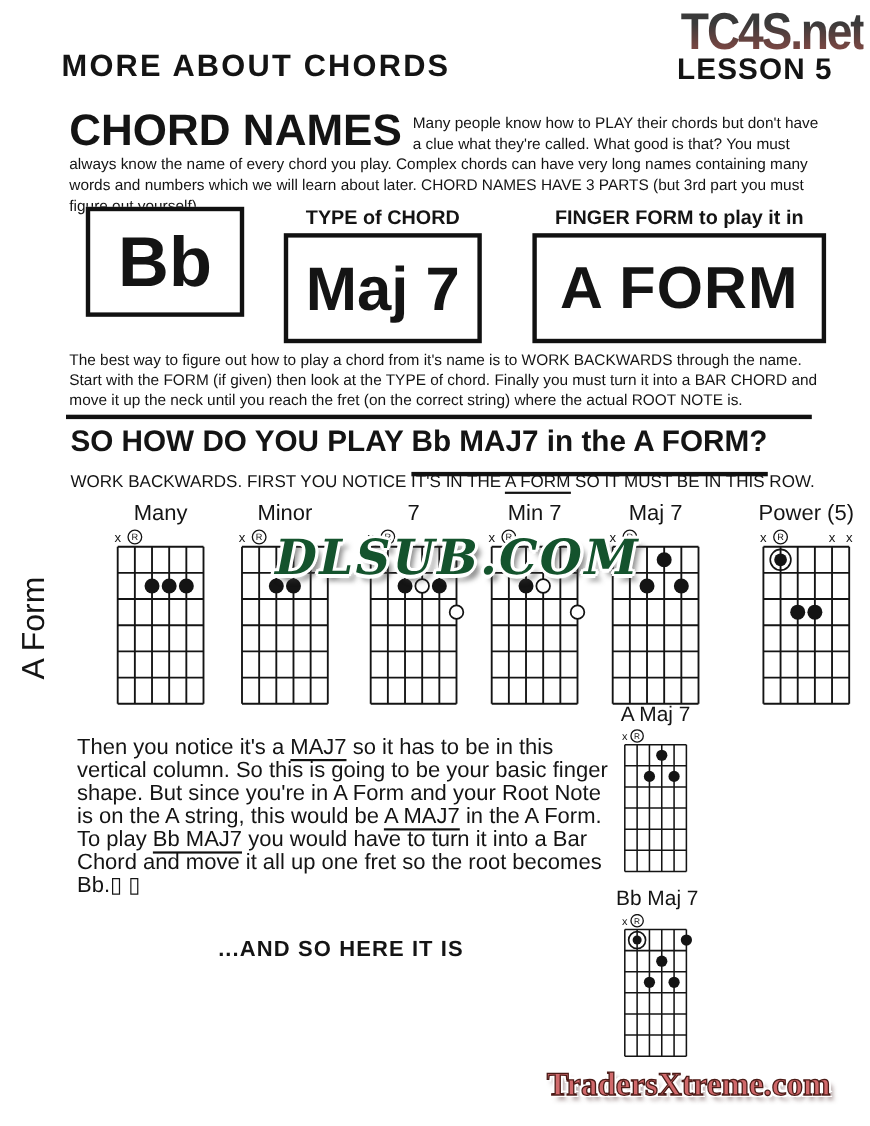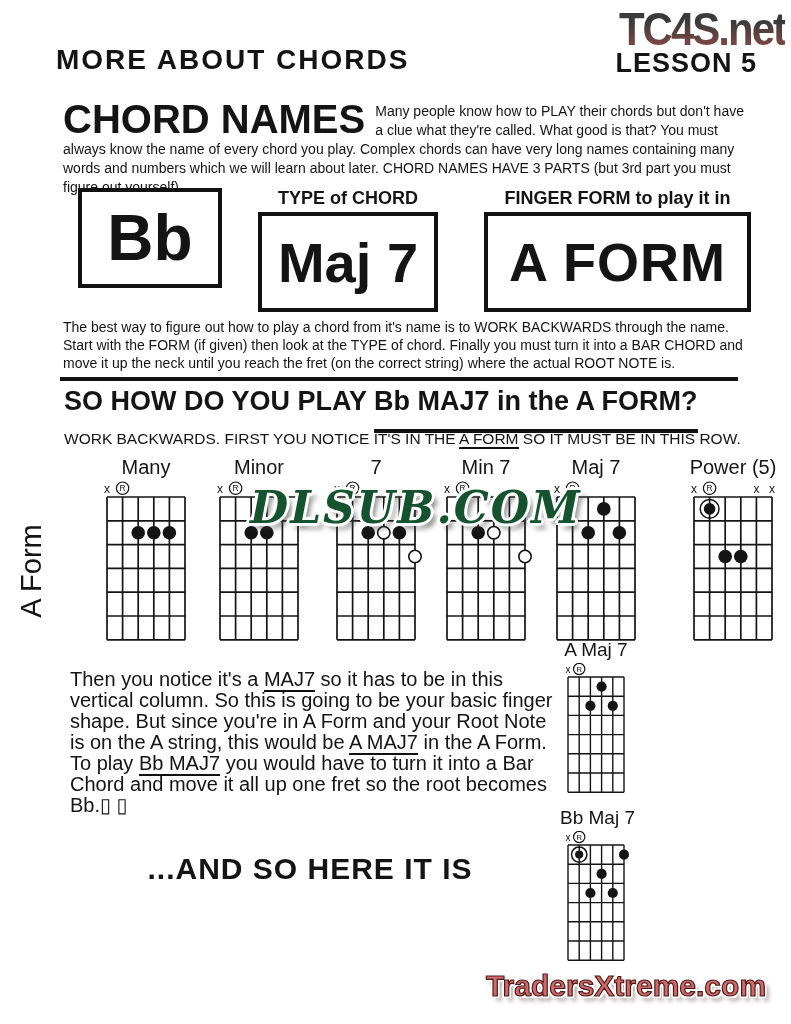--- a/index.html
+++ b/index.html
@@ -39,30 +39,30 @@
   .chord-label{font-size:20px;height:26px;line-height:24px;white-space:nowrap;}
   .chord-small .chord-label{font-size:19px;height:24px;line-height:22px;}
   #a-form-label{left:-44px;top:551px;width:150px;height:40px;text-align:center;
                 font-size:29px;line-height:40px;transform:rotate(-90deg);}
   
   #dlsub{left:250px;top:486px;width:292px;text-align:center;font-family:"DejaVu Serif",serif;
          font-weight:bold;font-size:44px;line-height:44px;letter-spacing:2px;font-style:italic;
          text-shadow:-2px -2px 0 #fff,2px -2px 0 #fff,-2px 2px 0 #fff,2px 2px 0 #fff,
                      -3px 0 0 #fff,3px 0 0 #fff,0 3px 0 #fff,0 -3px 0 #fff,
                      5px 6px 5px rgba(60,60,60,.55);}
-  #traders{left:462px;top:966px;width:328px;text-align:center;font-family:Liberation Sans, sans-serif;
+  #traders{left:462px;top:966px;width:328px;text-align:center;font-family:Liberation Serif, serif;
            font-weight:bold;font-size:30px;line-height:40px;
            text-shadow:-2px -2px 0 #fff,2px -2px 0 #fff,-2px 2px 0 #fff,2px 2px 0 #fff,
                        4px 5px 4px rgba(90,60,60,.5);
            -webkit-text-stroke:1.2px #4a1a16;}
   
   #explain{top:669px;left:70px;width:520px;font-size:20px;line-height:21px;}
   
   #conclusion{top:852px;left:80px;width:460px;text-align:center;}
-  #conclusion-line1{font-size:30px;font-weight:bold;letter-spacing:1px;}
+  #conclusion-line1{font-size:20px;font-weight:bold;letter-spacing:1px;}
   #conclusion-line2{display:inline-block;font-size:36px;font-weight:bold;margin-top:6px;
                     border-bottom:5px solid #111;padding-bottom:3px;letter-spacing:1px;}
   svg text{font-family:"Liberation Sans",sans-serif;}
 </style>
 </head>
 <body>
 
 <div id="page">
 
   <div class="abs" id="brand" style="background-image: linear-gradient(rgb(58, 58, 58) 35%, rgb(138, 74, 69) 90%);">TC4S.net</div>

